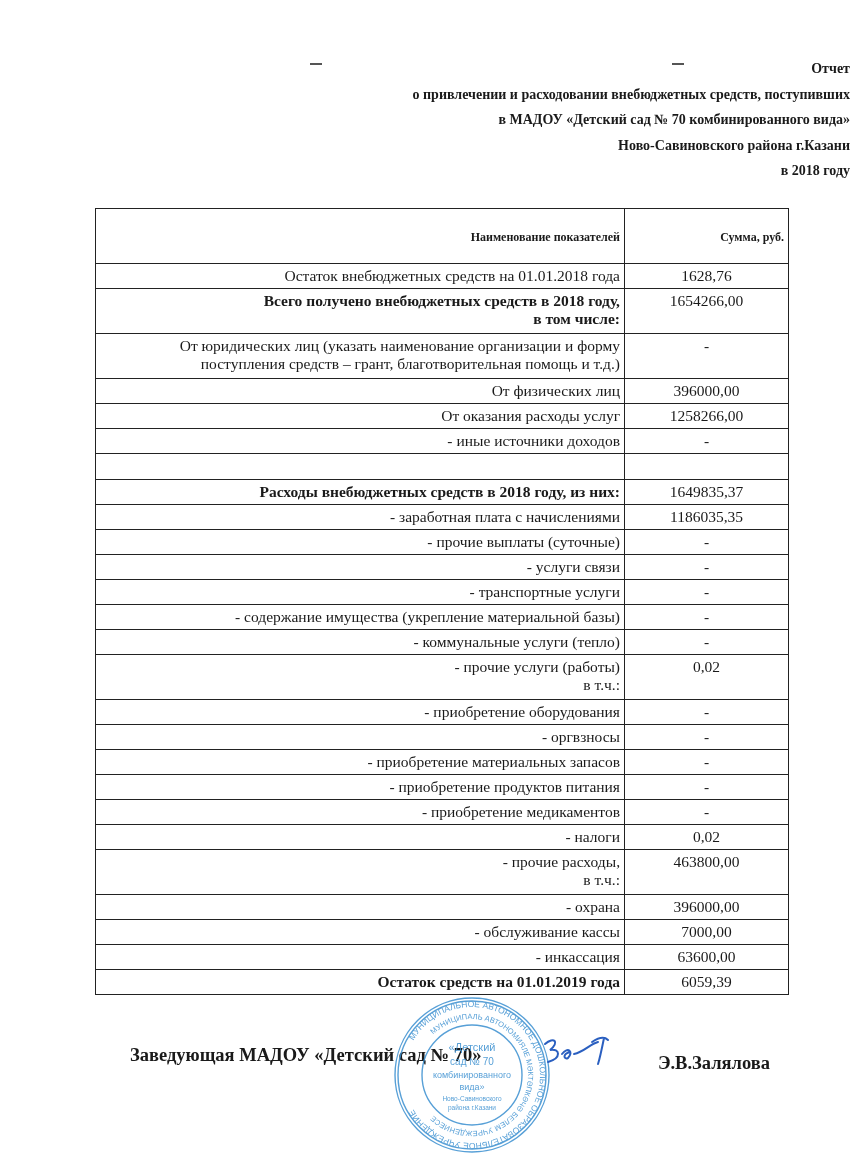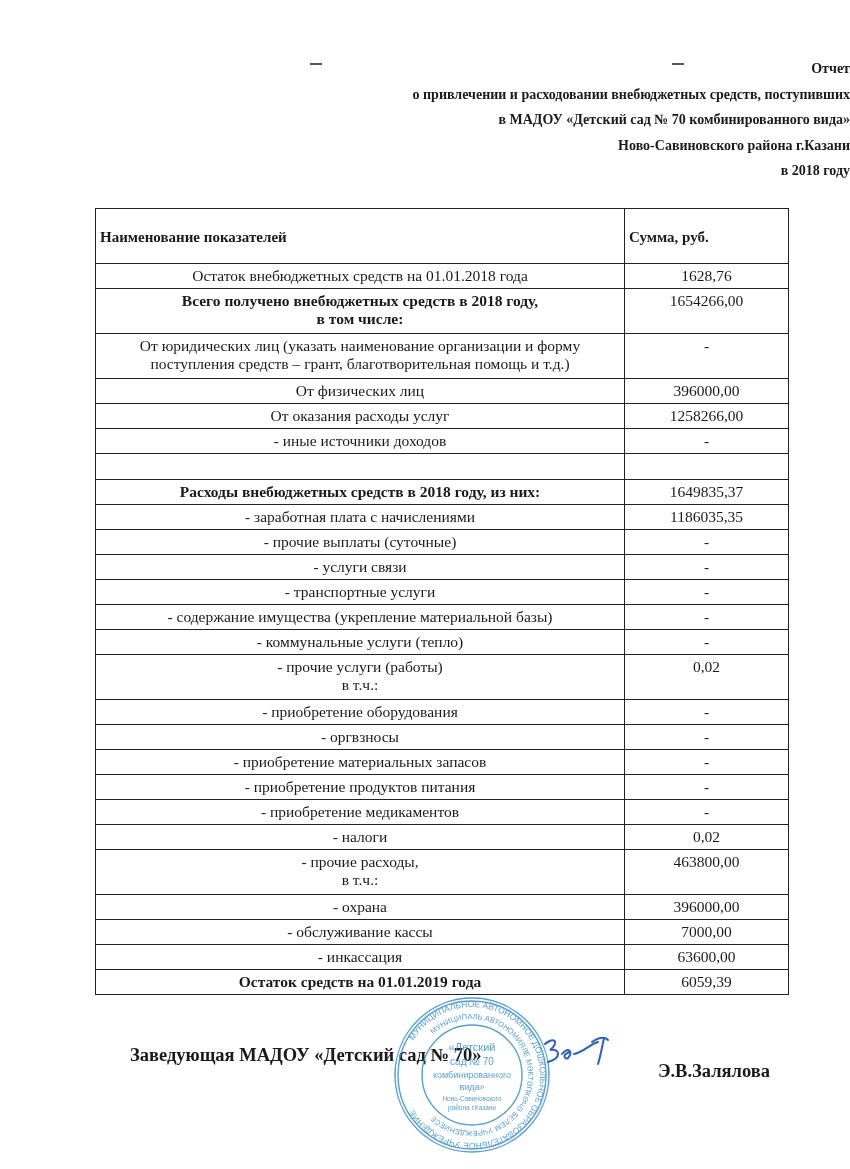--- a/index.html
+++ b/index.html
@@ -10,32 +10,32 @@
   .scan-mark { position: absolute; top: 63px; width: 12px; height: 2px; background: #555; }
   .header { position: absolute; top: 56px; left: 0; width: 850px; text-align: right; font-weight: bold; font-size: 14px; line-height: 25.5px; }
   .header div { white-space: nowrap; }
   table.report {
     position: absolute; left: 95px; top: 208px; width: 694px; border-collapse: collapse;
     font-size: 15.5px; line-height: 18px;
   }
   table.report td, table.report th {
     border: 1.5px solid #222; padding: 3px 4px 2px 4px; vertical-align: top;
   }
-  table.report th { font-weight: bold; height: 49px; vertical-align: middle; text-align: left; font-size: 15px; }
-  td.name { width: 520px; text-align: center; }
+  table.report th { font-weight: bold; height: 49px; vertical-align: middle; text-align: right; font-size: 12px; }
+  td.name { width: 520px; text-align: right; }
   td.val { text-align: center; }
   tr.bold td.name { font-weight: bold; }
   tr.single td { height: 19px; }
   tr.double td { height: 39px; }
   tr.empty td { height: 20px; }
   .footer {
     position: absolute; top: 1045px; left: 130px; width: 640px; font-weight: bold; font-size: 18.5px;
   }
   .footer .left { position: absolute; left: 0; top: 0; white-space: nowrap; }
-  .footer .right { position: absolute; right: 0; top: 16px; white-space: nowrap; }
+  .footer .right { position: absolute; right: 0; top: 8px; white-space: nowrap; }
   .stamp { position: absolute; left: 392px; top: 995px; width: 160px; height: 160px; opacity: 0.85; }
   .signature { position: absolute; left: 540px; top: 1030px; width: 80px; height: 40px; }
 </style>
 </head>
 <body>
 
 <div class="scan-mark" style="left:310px;"></div>
 <div class="scan-mark" style="left:672px;"></div>
 
 <div class="header">

